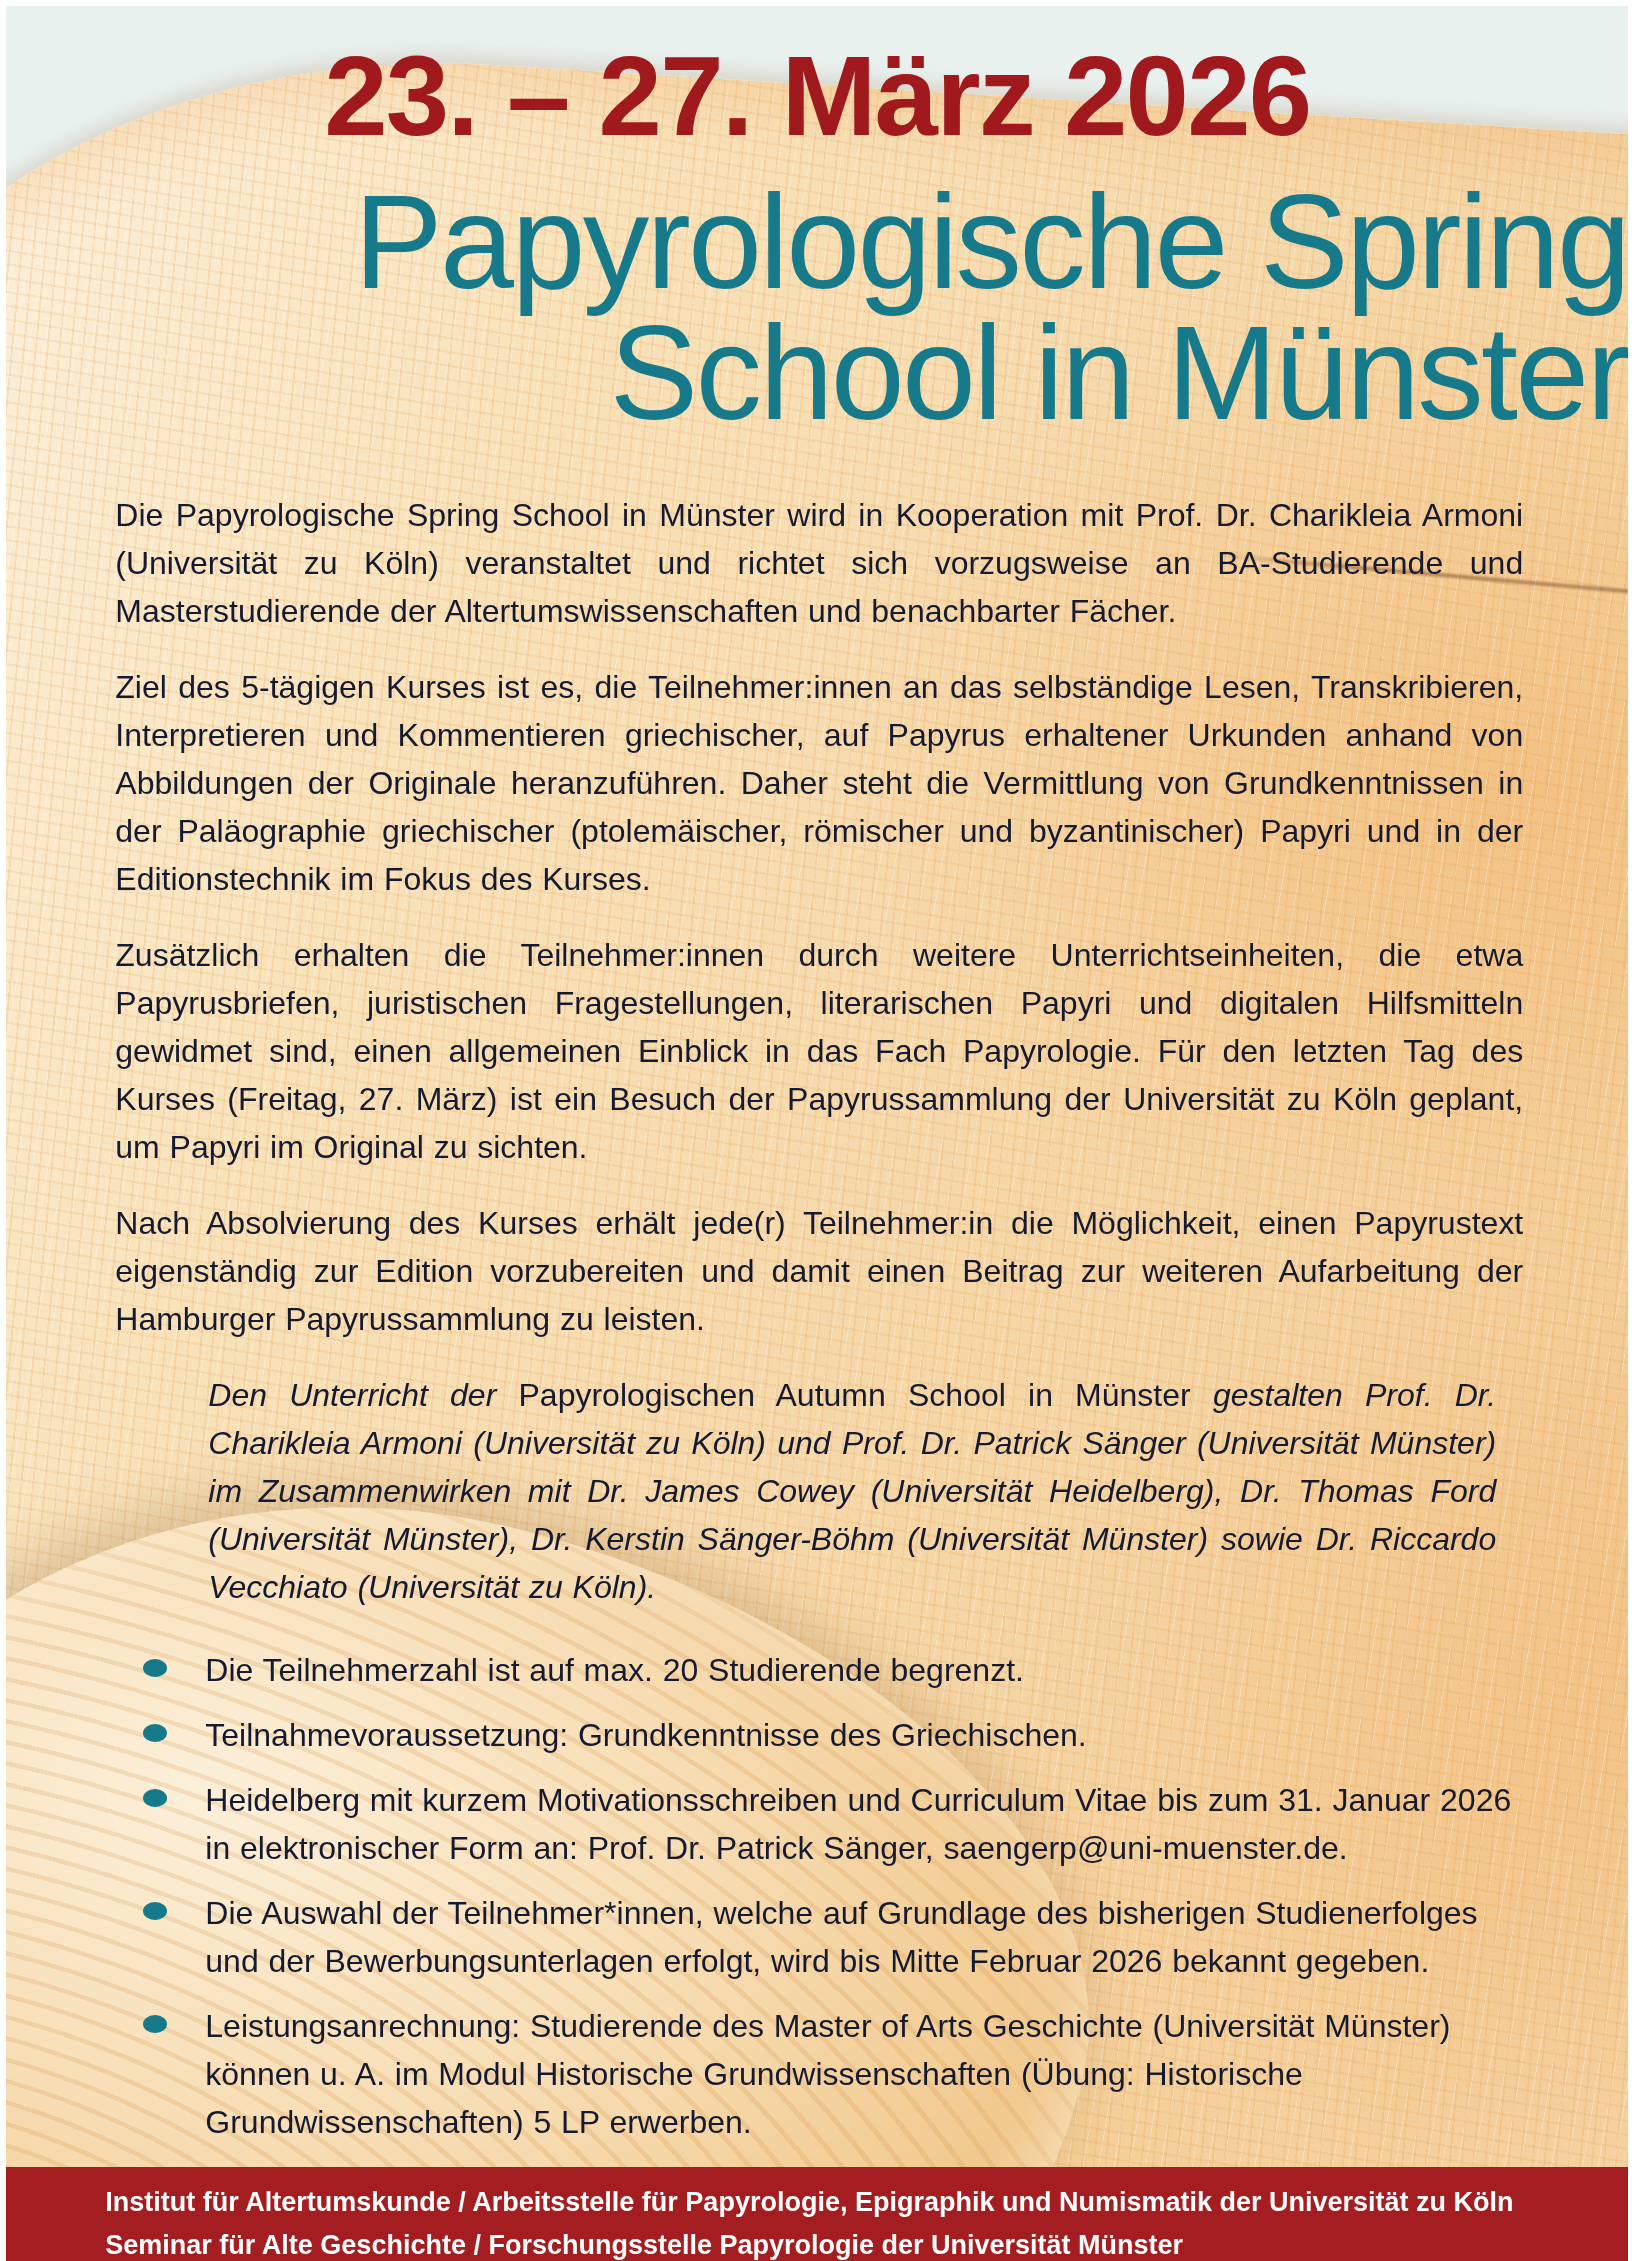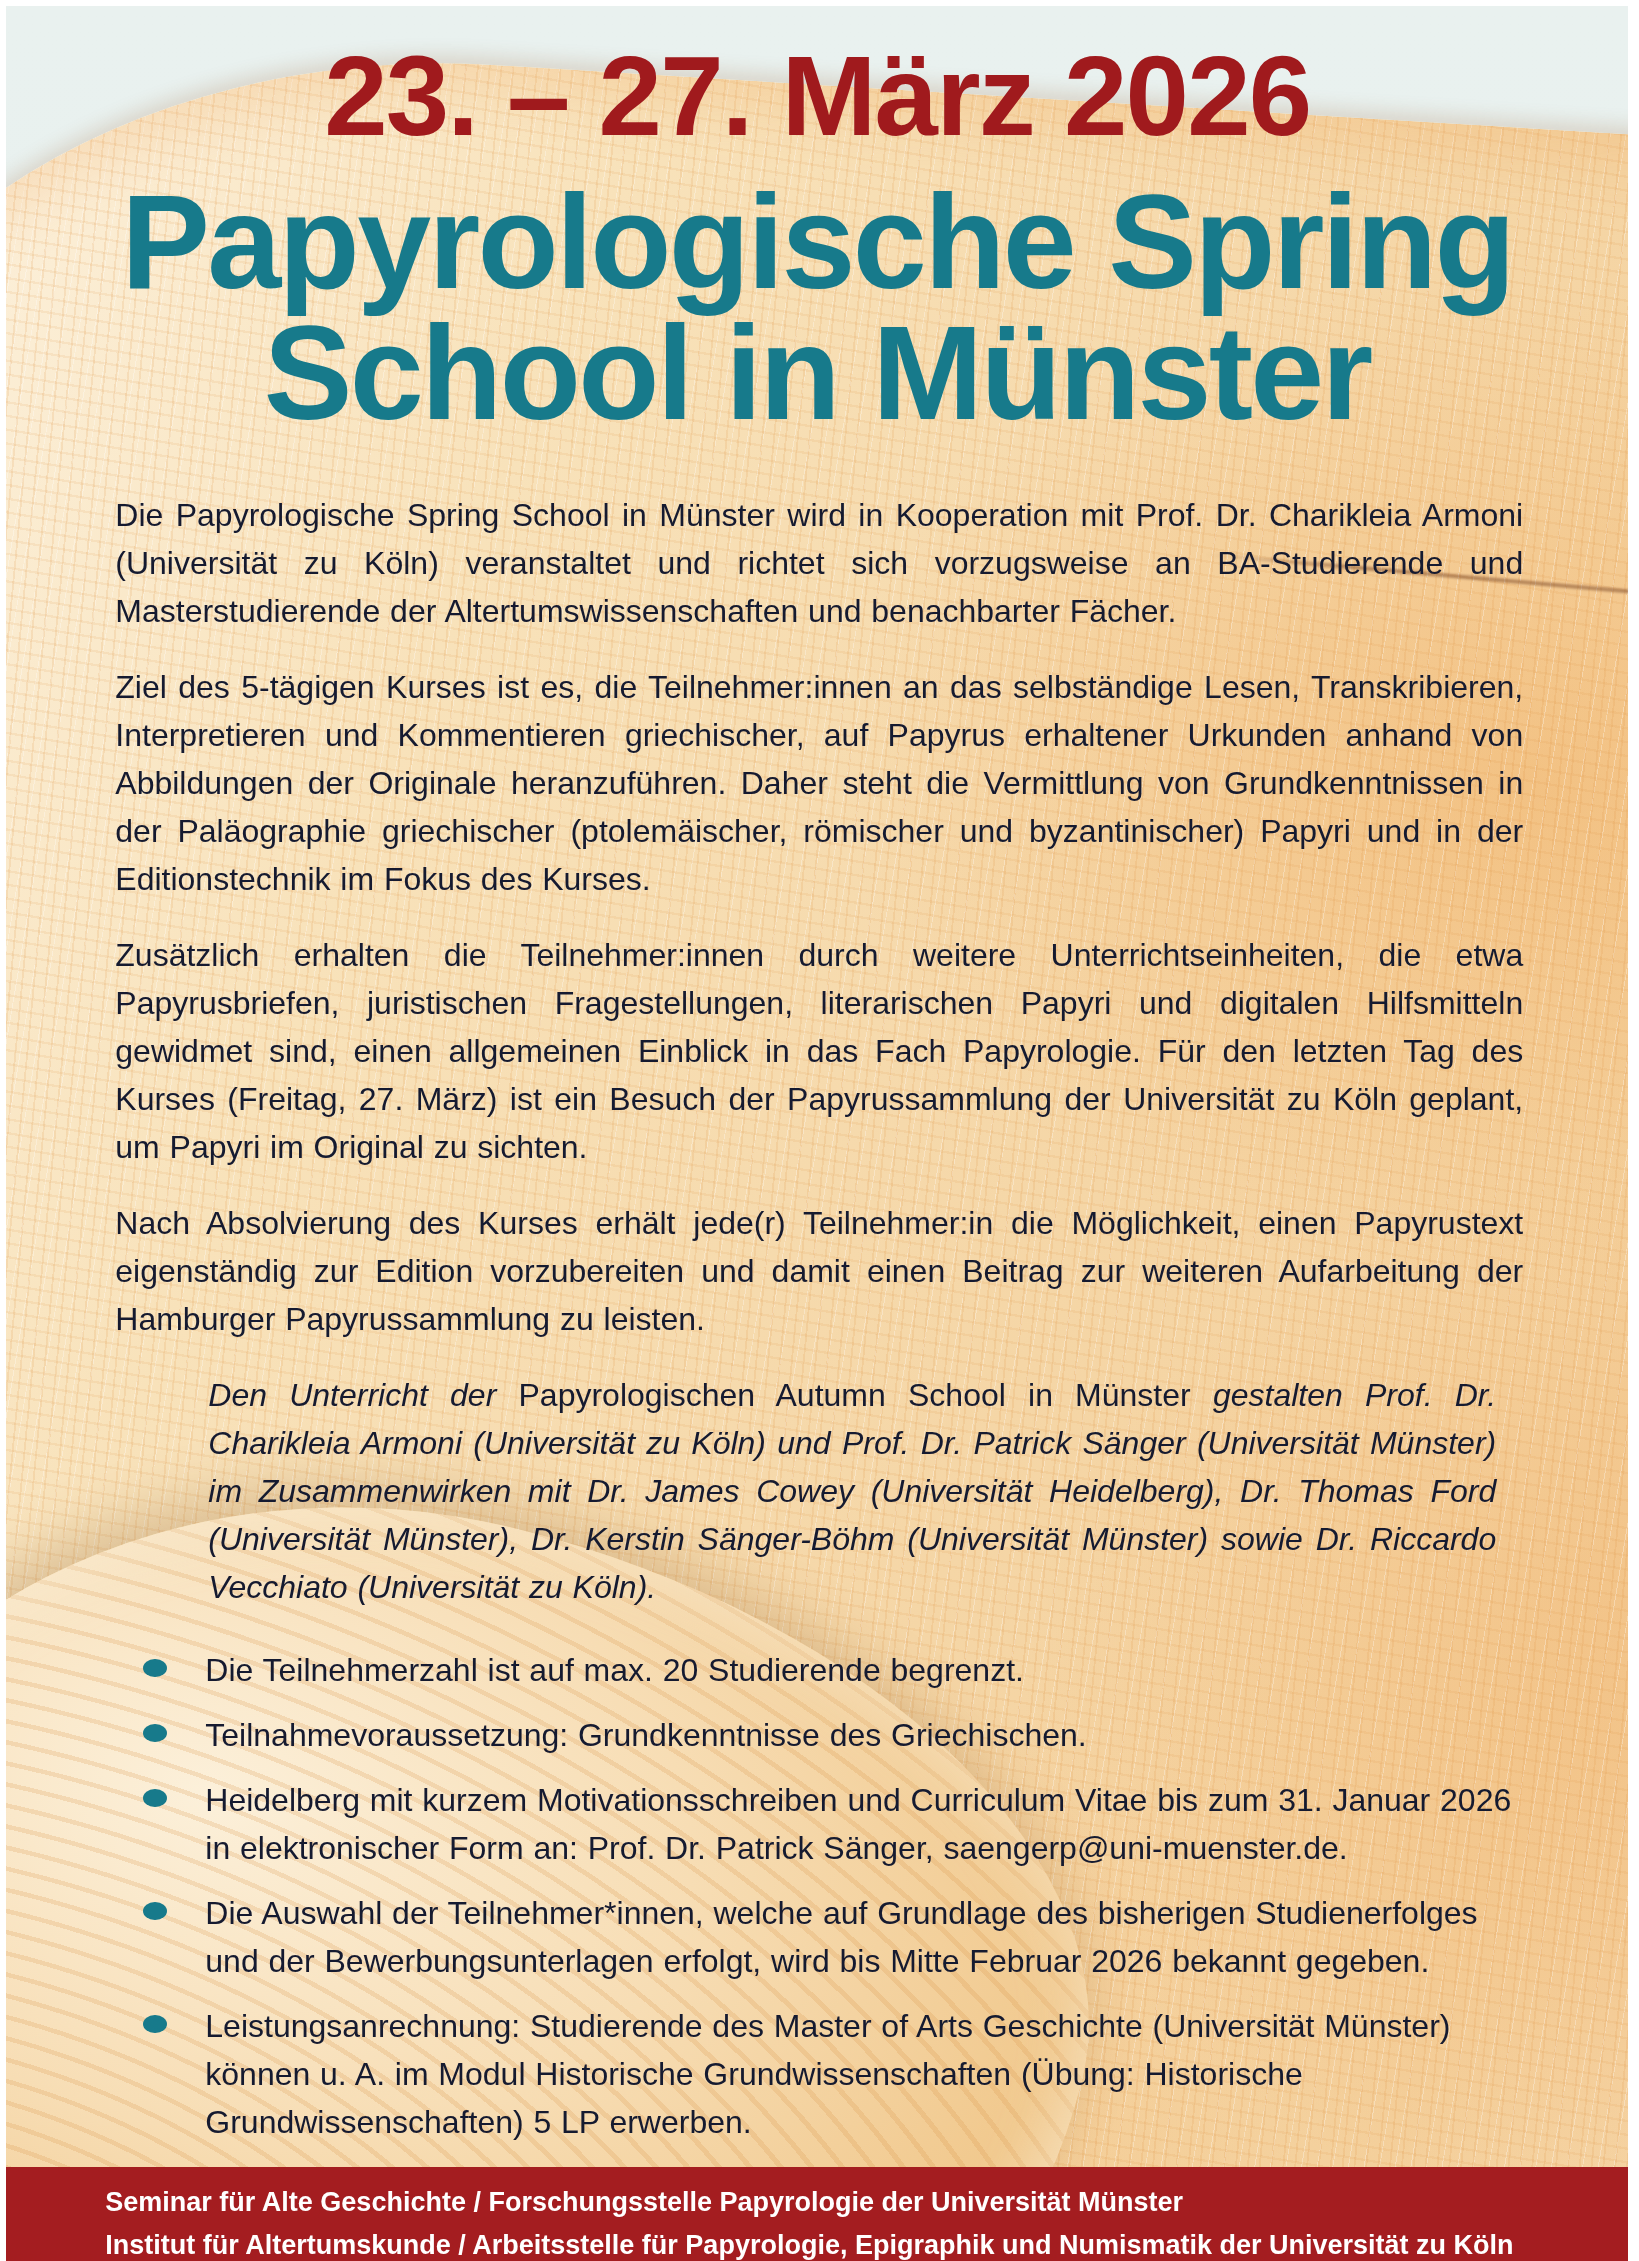--- a/index.html
+++ b/index.html
@@ -64,22 +64,22 @@
   
   .content{position:relative;z-index:5;}
   .date{
     margin:27px 0 0;
     text-align:center;
     font-size:114px;font-weight:700;letter-spacing:-1.8px;line-height:1.1;
     color:var(--accent-red);
   }
   .title{
     margin:18px 0 16px;
-    text-align:center;
-    font-size:133px;font-weight:700;letter-spacing:-2.7px;line-height:131px;
+    text-align:right;
+    font-size:133px;font-weight:400;letter-spacing:-2.7px;line-height:131px;
     color:var(--accent-teal);
   }
   .title .line{display:block;}
   main{margin-top:52px;padding:0 105px 0 109px;}
   p.para{
     margin:0 0 28px;
     font-size:32px;line-height:48px;word-spacing:0.9px;
     text-align:justify;
     color:var(--body-text);
   }
@@ -153,19 +153,19 @@
           </li>
           <li>
             <span class="dot"></span>
             <span class="li-text"><span class="seg-b">Leistungsanrechnung:</span><span> Studierende des Master of Arts Geschichte (Universität Münster) können u. A. im Modul Historische Grundwissenschaften (Übung: Historische Grundwissenschaften) 5 LP erwerben.</span></span>
           </li>
         </ul>
       </main>
     </div>
 
     <footer class="band">
+      <div>Institut für Altertumskunde / Arbeitsstelle für Papyrologie, Epigraphik und Numismatik der Universität zu Köln</div>
       <div>Seminar für Alte Geschichte / Forschungsstelle Papyrologie der Universität Münster</div>
-      <div>Institut für Altertumskunde / Arbeitsstelle für Papyrologie, Epigraphik und Numismatik der Universität zu Köln</div>
     </footer>
 
   </div>
 </div>
 
 
 </body></html>

